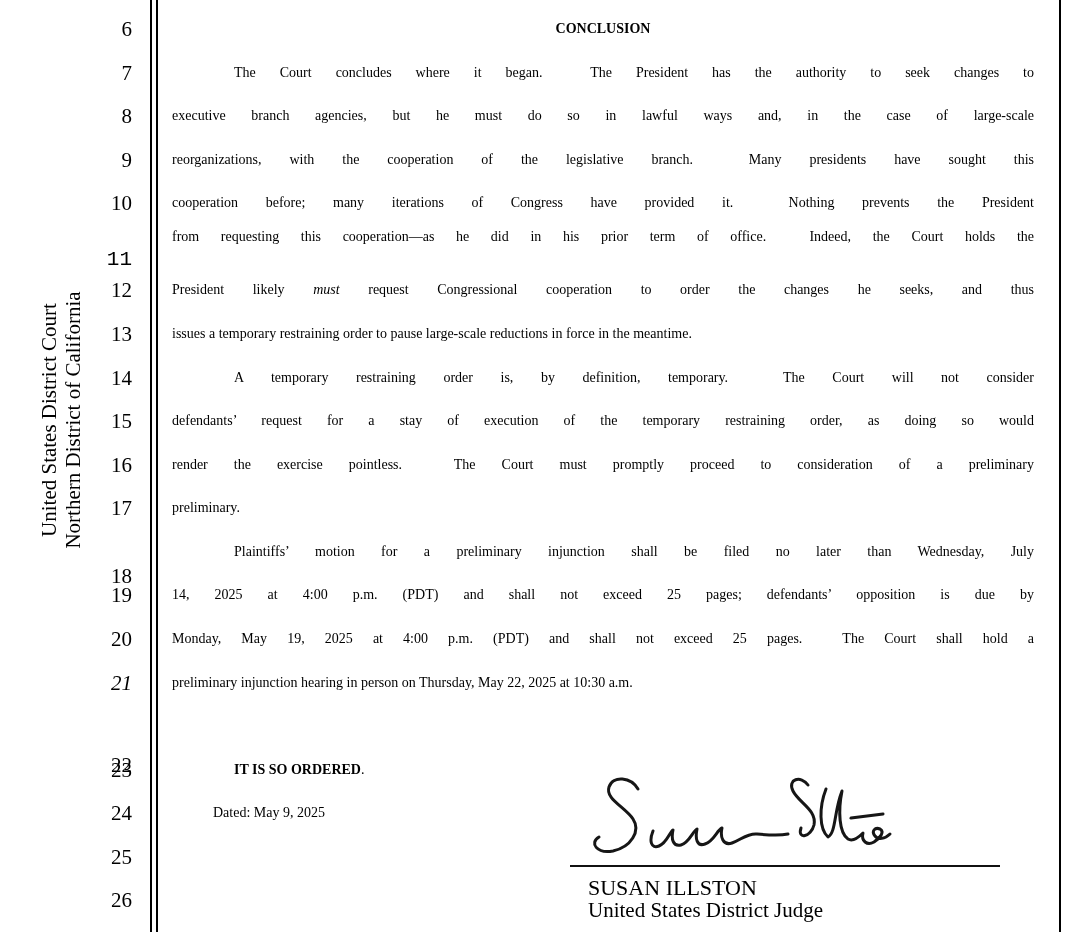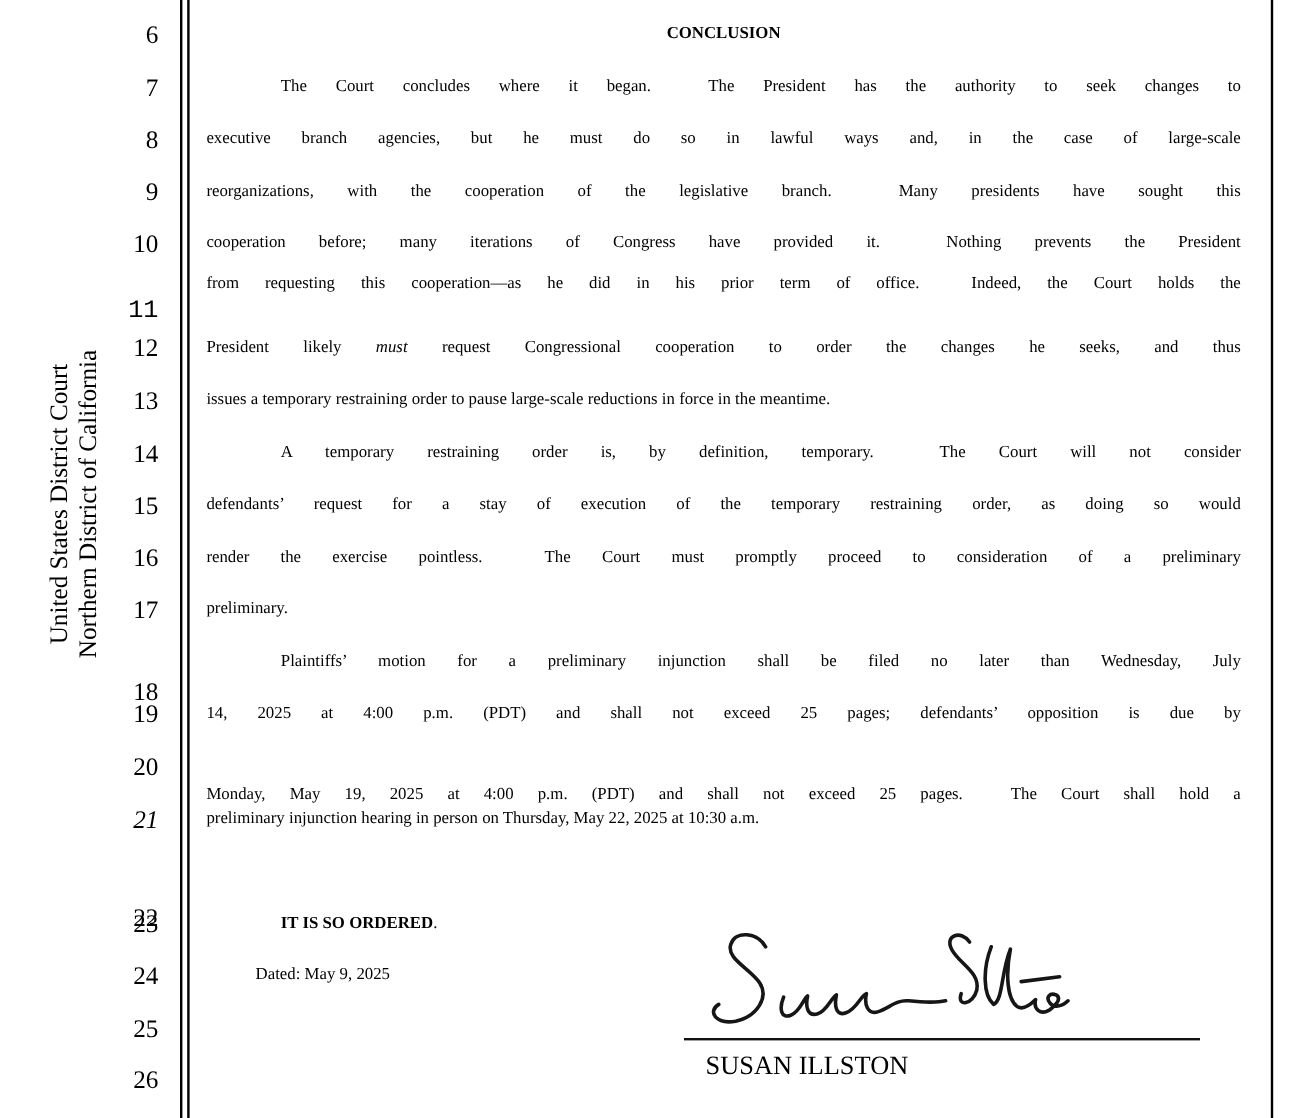--- a/index.html
+++ b/index.html
@@ -97,29 +97,30 @@
       <div class="doc-line justify" style="top: 188.28px;"><span>cooperation before; many iterations of Congress have provided it.&nbsp; Nothing prevents the President</span></div>
       <div class="doc-line justify" style="top: 222px;"><span>from requesting this cooperation—as he did in his prior term of office.&nbsp; Indeed, the Court holds the</span></div>
       <div class="doc-line justify" style="top: 275.42px;"><span>President likely </span><span class="seg-i">must</span><span> request Congressional cooperation to order the changes he seeks, and thus</span></div>
       <div class="doc-line" style="top: 318.99px;"><span>issues a temporary restraining order to pause large-scale reductions in force in the meantime.</span></div>
       <div class="doc-line justify indent" style="top: 362.56px;"><span>A temporary restraining order is, by definition, temporary.&nbsp; The Court will not consider</span></div>
       <div class="doc-line justify" style="top: 406.13px;"><span>defendants’ request for a stay of execution of the temporary restraining order, as doing so would</span></div>
       <div class="doc-line justify" style="top: 449.7px;"><span>render the exercise pointless.&nbsp; The Court must promptly proceed to consideration of a preliminary</span></div>
       <div class="doc-line" style="top: 493.27px;"><span>preliminary.</span></div>
       <div class="doc-line justify indent" style="top: 536.84px;"><span>Plaintiffs’ motion for a preliminary injunction shall be filed no later than Wednesday, July</span></div>
       <div class="doc-line justify" style="top: 580.41px;"><span>14, 2025 at 4:00 p.m. (PDT) and shall not exceed 25 pages; defendants’ opposition is due by</span></div>
-      <div class="doc-line justify" style="top: 623.98px; margin-top: 24px;"><span>Monday, May 19, 2025 at 4:00 p.m. (PDT) and shall not exceed 25 pages.&nbsp; The Court shall hold a</span></div>
+      <div class="doc-line justify" style="top: 623.98px;"><span>Monday, May 19, 2025 at 4:00 p.m. (PDT) and shall not exceed 25 pages.&nbsp; The Court shall hold a</span></div>
       <div class="doc-line" style="top: 667.55px;"><span>preliminary injunction hearing in person on Thursday, May 22, 2025 at 10:30 a.m.</span></div>
       <div class="doc-line indent" style="top: 754.69px;"><span class="seg-b">IT IS SO ORDERED</span><span>.</span></div>
       <div class="doc-line" style="top: 798.26px; margin-left: 41px;"><span>Dated: May 9, 2025</span></div>
     </div>
 
   <svg class="signature-svg" viewBox="0 0 312 92" fill="none" stroke="#161616" stroke-width="3" stroke-linecap="round" stroke-linejoin="round">
     <path d="M 55 16 C 48 4, 30 2, 26 14 C 22 26, 42 34, 50 46 C 58 58, 48 74, 30 78 C 14 81, 6 70, 16 64"></path>
     <path d="M 70 58 C 66 68, 68 76, 76 73 C 84 70, 86 60, 90 57 C 88 66, 90 74, 98 72 C 106 70, 110 58, 114 56 C 112 66, 114 74, 122 71 C 131 68, 134 57, 139 55 C 137 64, 140 73, 149 70 C 158 67, 164 60, 174 61 C 184 62, 196 63, 205 61"></path>
     <path d="M 225 12 C 218 2, 204 6, 210 18 C 216 30, 234 37, 231 52 C 228 64, 214 67, 218 55"></path>
     <path d="M 243 16 C 236 34, 236 56, 245 64 C 253 60, 251 38, 259 18 C 255 38, 256 60, 265 66 C 270 69, 276 64, 280 60 C 278 68, 284 73, 291 69 C 297 65, 302 59, 297 56 C 292 54, 288 58, 292 63 C 295 67, 302 66, 307 61"></path>
     <path d="M 268 45 L 300 41"></path>
   </svg>
   <div class="signature-rule"></div>
   <div class="sig-printed-name">SUSAN ILLSTON</div>
+  <div class="sig-title">United States District Judge</div>
 
 </div>
 
 </body></html>

